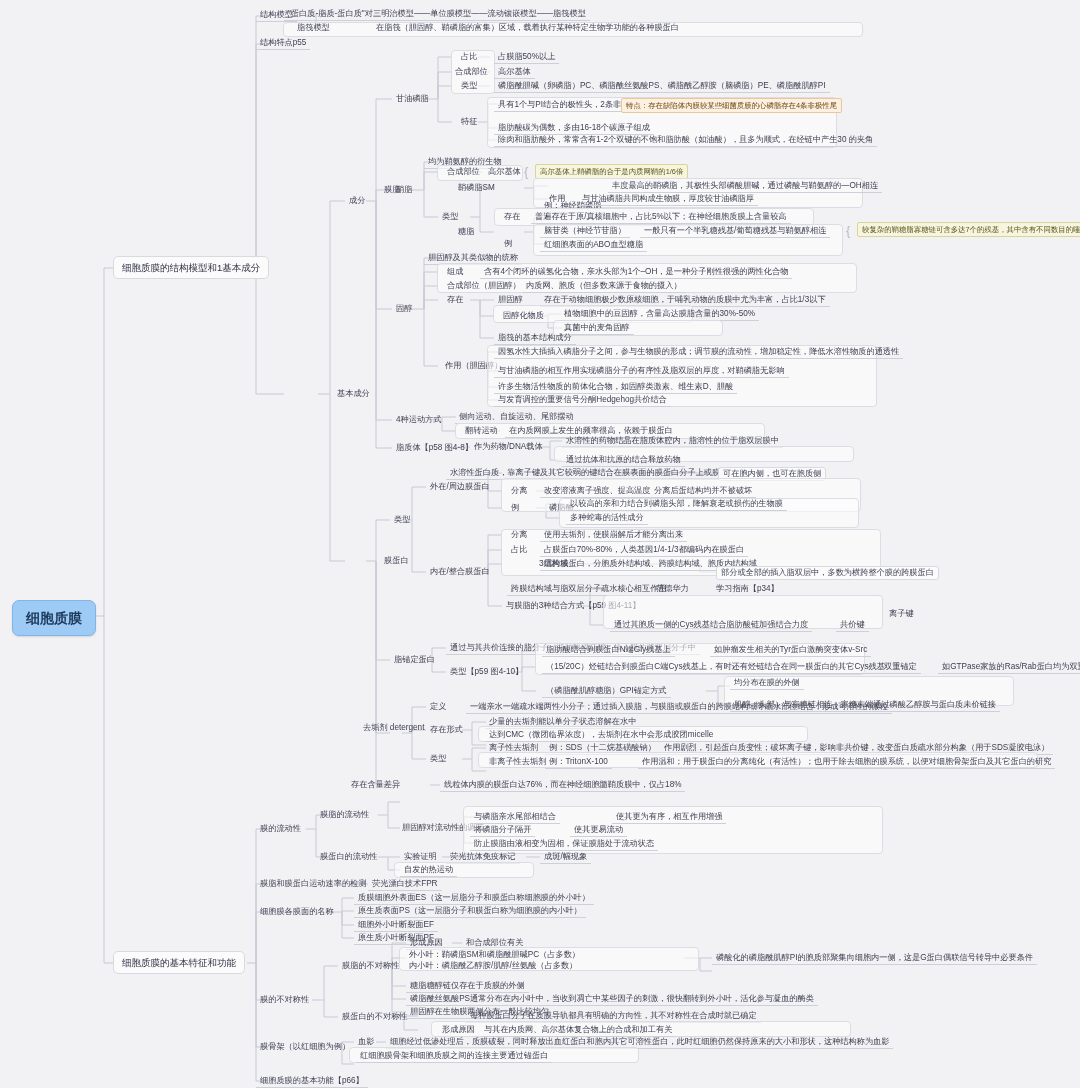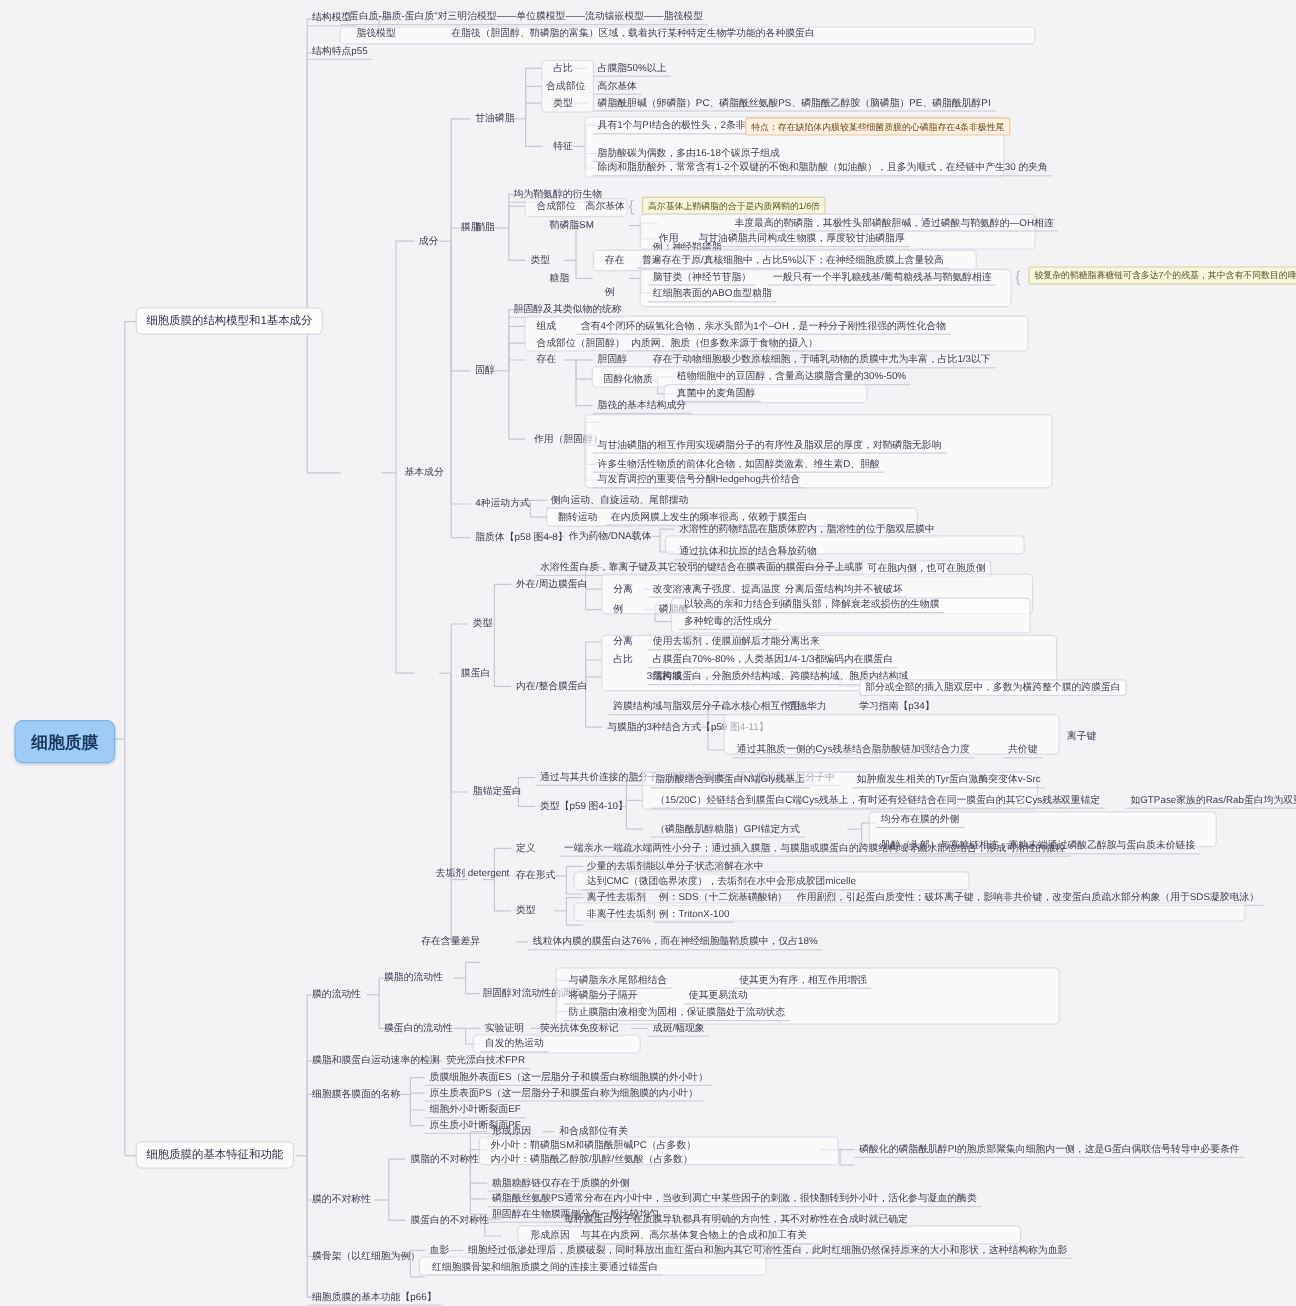--- a/index.html
+++ b/index.html
@@ -368,20 +368,21 @@
   <div class="node lbl" style="left:540px;top:294px;">存在于动物细胞极少数原核细胞，于哺乳动物的质膜中尤为丰富，占比1/3以下</div>
   <div class="grp" style="left:493px;top:305px;width:200px;height:18px;"></div>
   <div class="node plain" style="left:499px;top:310px;">固醇化物质</div>
   <div class="node lbl" style="left:560px;top:308px;">植物细胞中的豆固醇，含量高达膜脂含量的30%-50%</div>
   <div class="grp" style="left:553px;top:320px;width:170px;height:16px;"></div>
   <div class="node lbl" style="left:560px;top:322px;">真菌中的麦角固醇</div>
   <div class="node lbl" style="left:494px;top:332px;">脂筏的基本结构成分</div>
 
   <div class="node plain" style="left:441px;top:360px;">作用（胆固醇）</div>
   <div class="grp" style="left:487px;top:345px;width:390px;height:62px;"></div>
+  <div class="node lbl" style="left:494px;top:346px;">因氢水性大插插入磷脂分子之间，参与生物膜的形成；调节膜的流动性，增加稳定性，降低水溶性物质的通透性</div>
   <div class="node lbl" style="left:494px;top:365px;">与甘油磷脂的相互作用实现磷脂分子的有序性及脂双层的厚度，对鞘磷脂无影响</div>
   <div class="node lbl" style="left:494px;top:381px;">许多生物活性物质的前体化合物，如固醇类激素、维生素D、胆酸</div>
   <div class="node lbl" style="left:494px;top:394px;">与发育调控的重要信号分酮Hedgehog共价结合</div>
 
   <div class="node plain" style="left:392px;top:414px;">4种运动方式</div>
   <div class="node lbl" style="left:455px;top:411px;">侧向运动、自旋运动、尾部摆动</div>
   <div class="grp" style="left:455px;top:423px;width:310px;height:16px;"></div>
   <div class="node plain" style="left:461px;top:425px;">翻转运动</div>
   <div class="node lbl" style="left:505px;top:425px;">在内质网膜上发生的频率很高，依赖于膜蛋白</div>
 
@@ -447,20 +448,21 @@
   <div class="node lbl" style="left:485px;top:716px;">少量的去垢剂能以单分子状态溶解在水中</div>
   <div class="grp" style="left:478px;top:726px;width:330px;height:16px;"></div>
   <div class="node lbl" style="left:485px;top:729px;">达到CMC（微团临界浓度），去垢剂在水中会形成胶团micelle</div>
   <div class="node plain" style="left:426px;top:753px;">类型</div>
   <div class="node plain" style="left:485px;top:742px;">离子性去垢剂</div>
   <div class="node lbl" style="left:545px;top:742px;">例：SDS（十二烷基磺酸钠）</div>
   <div class="node lbl" style="left:660px;top:742px;">作用剧烈，引起蛋白质变性；破坏离子键，影响非共价键，改变蛋白质疏水部分构象（用于SDS凝胶电泳）</div>
   <div class="grp" style="left:478px;top:752px;width:560px;height:16px;"></div>
   <div class="node plain" style="left:485px;top:756px;">非离子性去垢剂</div>
   <div class="node lbl" style="left:545px;top:756px;">例：TritonX-100</div>
+  <div class="node lbl" style="left:638px;top:756px;">作用温和；用于膜蛋白的分离纯化（有活性）；也用于除去细胞的膜系统，以便对细胞骨架蛋白及其它蛋白的研究</div>
 
   <div class="node plain" style="left:347px;top:779px;">存在含量差异</div>
   <div class="node lbl" style="left:440px;top:779px;">线粒体内膜的膜蛋白达76%，而在神经细胞髓鞘质膜中，仅占18%</div>
 
   <div class="node plain" style="left:256px;top:823px;">膜的流动性</div>
   <div class="node plain" style="left:316px;top:809px;">膜脂的流动性</div>
   <div class="node plain" style="left:398px;top:822px;">胆固醇对流动性的调节</div>
   <div class="grp" style="left:463px;top:806px;width:420px;height:48px;"></div>
   <div class="node lbl" style="left:470px;top:811px;">与磷脂亲水尾部相结合</div>
   <div class="node lbl" style="left:612px;top:811px;">使其更为有序，相互作用增强</div>

